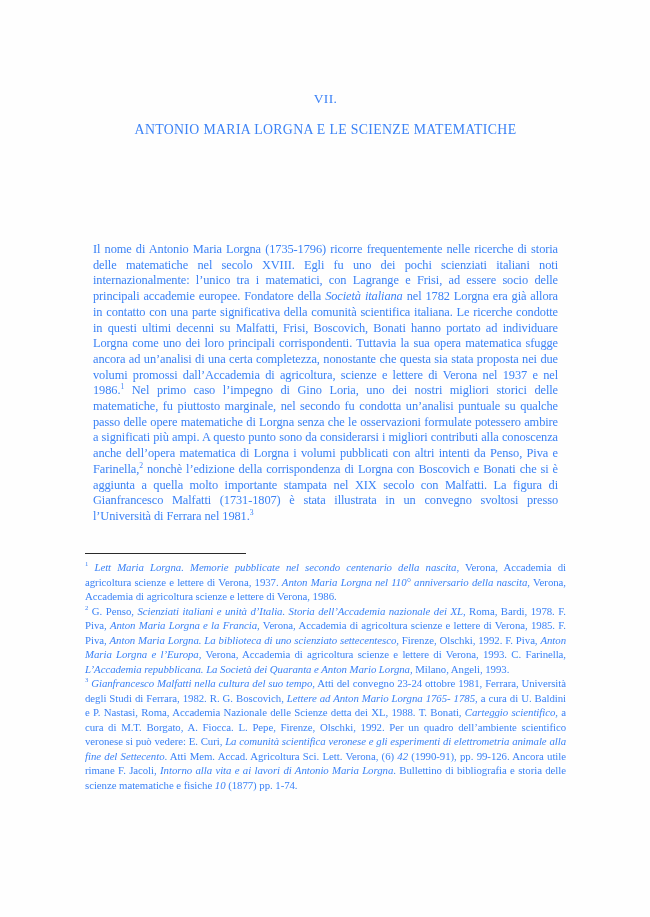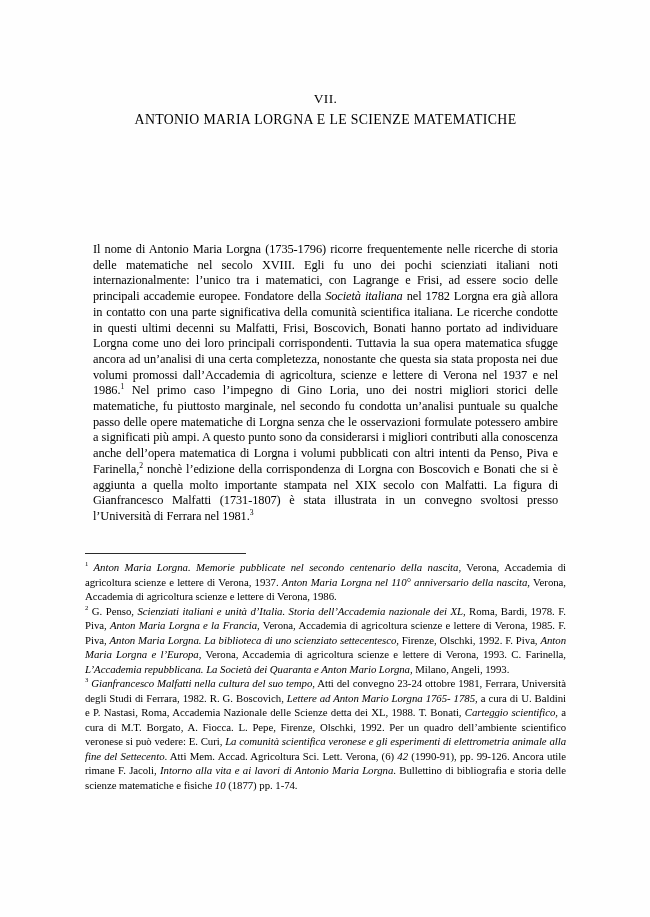--- a/index.html
+++ b/index.html
@@ -5,38 +5,38 @@
   html, body {
     margin: 0;
     padding: 0;
     background: #ffffff;
   }
   .page {
     position: relative;
     width: 650px;
     height: 917px;
     background: #fefefe;
-    color: #000000;
+    color: #3b82f6;
     font-family: "Liberation Serif", "DejaVu Serif", serif;
     overflow: hidden;
   }
   .heading {
     position: absolute;
     top: 90px;
     left: 85px;
     width: 481px;
     text-align: center;
   }
   .chapter-num {
     font-size: 13.5px;
     line-height: 17px;
     letter-spacing: 0.4px;
   }
   .chapter-title {
-    margin: 4px 0 0 0;
+    margin: 14px 0 0 0;
     font-size: 13.8px;
     font-weight: normal;
     line-height: 18px;
     letter-spacing: 0.35px;
     white-space: nowrap;
   }
   .body-text {
     position: absolute;
     top: 234px;
     left: 85px;
@@ -87,17 +87,17 @@
     <div class="chapter-num">VII.</div>
     <h1 class="chapter-title">ANTONIO MARIA LORGNA E LE SCIENZE MATEMATICHE</h1>
   </header>
 
   <main class="body-text">
     <p class="para"><span>Il nome di Antonio Maria Lorgna (1735-1796) ricorre frequentemente nelle ricerche di storia delle matematiche nel secolo XVIII. Egli fu uno dei pochi scienziati italiani noti internazionalmente: l’unico tra i matematici, con Lagrange e Frisi, ad essere socio delle principali accademie europee. Fondatore della </span><span class="it">Società italiana</span><span> nel 1782 Lorgna era già allora in contatto con una parte significativa della comunità scientifica italiana. Le ricerche condotte in questi ultimi decenni su Malfatti, Frisi, Boscovich, Bonati hanno portato ad individuare Lorgna come uno dei loro principali corrispondenti. Tuttavia la sua opera matematica sfugge ancora ad un’analisi di una certa completezza, nonostante che questa sia stata proposta nei due volumi promossi dall’Accademia di agricoltura, scienze e lettere di Verona nel 1937 e nel 1986.</span><sup>1</sup><span> Nel primo caso l’impegno di Gino Loria, uno dei nostri migliori storici delle matematiche, fu piuttosto marginale, nel secondo fu condotta un’analisi puntuale su qualche passo delle opere matematiche di Lorgna senza che le osservazioni formulate potessero ambire a significati più ampi. A questo punto sono da considerarsi i migliori contributi alla conoscenza anche dell’opera matematica di Lorgna i volumi pubblicati con altri intenti da Penso, Piva e Farinella,</span><sup>2</sup><span> nonchè l’edizione della corrispondenza di Lorgna con Boscovich e Bonati che si è aggiunta a quella molto importante stampata nel XIX secolo con Malfatti. La figura di Gianfrancesco Malfatti (1731-1807) è stata illustrata in un convegno svoltosi presso l’Università di Ferrara nel 1981.</span><sup>3</sup></p>
   </main>
 
   <footer class="footnotes">
     <div class="fn-rule"></div>
-    <p class="footnote"><sup>1</sup><span class="it"> Anton Maria Lorgna. Memorie pubblicate nel secondo centenario della nascita</span><span>, Verona, Accademia di agricoltura scienze e lettere di Verona, 1937. </span><span class="it">Anton Maria Lorgna nel 110° anniversario della nascita</span><span>, Verona, Accademia di agricoltura scienze e lettere di Verona, 1986.</span></p>
+    <p class="footnote"><sup>1</sup><span class="it"> Lett Maria Lorgna. Memorie pubblicate nel secondo centenario della nascita</span><span>, Verona, Accademia di agricoltura scienze e lettere di Verona, 1937. </span><span class="it">Anton Maria Lorgna nel 110° anniversario della nascita</span><span>, Verona, Accademia di agricoltura scienze e lettere di Verona, 1986.</span></p>
     <p class="footnote"><sup>2</sup><span> G. Penso, </span><span class="it">Scienziati italiani e unità d’Italia. Storia dell’Accademia nazionale dei XL</span><span>, Roma, Bardi, 1978. F. Piva, </span><span class="it">Anton Maria Lorgna e la Francia</span><span>, Verona, Accademia di agricoltura scienze e lettere di Verona, 1985. F. Piva, </span><span class="it">Anton Maria Lorgna. La biblioteca di uno scienziato settecentesco</span><span>, Firenze, Olschki, 1992. F. Piva, </span><span class="it">Anton Maria Lorgna e l’Europa</span><span>, Verona, Accademia di agricoltura scienze e lettere di Verona, 1993. C. Farinella, </span><span class="it">L’Accademia repubblicana. La Società dei Quaranta e Anton Mario Lorgna</span><span>, Milano, Angeli, 1993.</span></p>
     <p class="footnote"><sup>3</sup><span class="it"> Gianfrancesco Malfatti nella cultura del suo tempo</span><span>, Atti del convegno 23-24 ottobre 1981, Ferrara, Università degli Studi di Ferrara, 1982. R. G. Boscovich, </span><span class="it">Lettere ad Anton Mario Lorgna 1765- 1785</span><span>, a cura di U. Baldini e P. Nastasi, Roma, Accademia Nazionale delle Scienze detta dei XL, 1988. T. Bonati, </span><span class="it">Carteggio scientifico</span><span>, a cura di M.T. Borgato, A. Fiocca. L. Pepe, Firenze, Olschki, 1992. Per un quadro dell’ambiente scientifico veronese si può vedere: E. Curi, </span><span class="it">La comunità scientifica veronese e gli esperimenti di elettrometria animale alla fine del Settecento</span><span>. Atti Mem. Accad. Agricoltura Sci. Lett. Verona, (6) </span><span class="it">42</span><span> (1990-91), pp. 99-126. Ancora utile rimane F. Jacoli, </span><span class="it">Intorno alla vita e ai lavori di Antonio Maria Lorgna</span><span>. Bullettino di bibliografia e storia delle scienze matematiche e fisiche </span><span class="it">10</span><span> (1877) pp. 1-74.</span></p>
   </footer>
 </div>
 
 </body></html>

